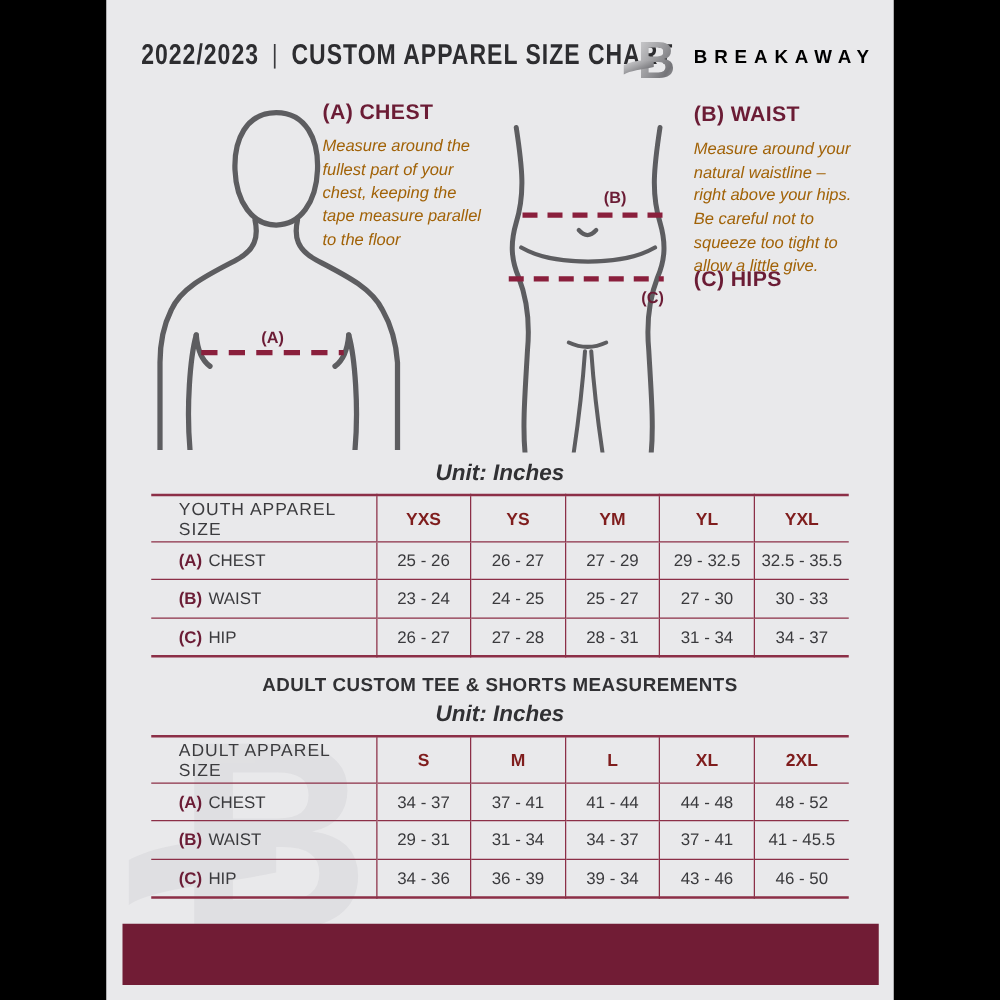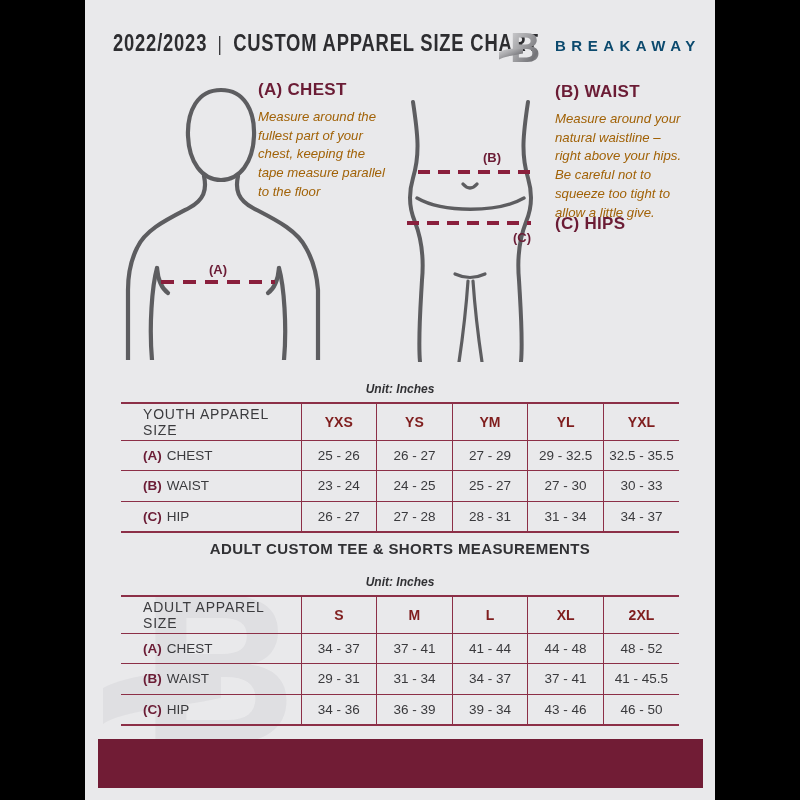--- a/index.html
+++ b/index.html
@@ -15,21 +15,21 @@
   .m-title {
     position:absolute; left:28px; top:8px;
     display:flex; align-items:center; gap:13px;
     font-weight:700; font-size:23px; color:#2d2d30; letter-spacing:1px;
     transform:scaleX(0.8); transform-origin:left center; white-space:nowrap;
   }
   .m-title .pipe { font-weight:400; color:#3a3a3d; font-size:21px; }
   .m-logo { position:absolute; left:412px; top:0px; }
   .m-brand {
     position:absolute; left:470px; top:15px;
-    font-weight:700; font-size:15px; letter-spacing:5.5px; color:#0c4a6e; white-space:nowrap;
+    font-weight:700; font-size:15px; letter-spacing:5.5px; color:#000000; white-space:nowrap;
   }
 
   
   .fig { position:absolute; }
   .fig-torso { left:40px; top:84px; }
   .fig-lower { left:308px; top:100px; }
 
   .guide-block { position:absolute; z-index:2; }
   .guide-block h3 { font-size:17px; font-weight:800; color:#6b1c35; letter-spacing:.3px; }
   .guide-block p {
@@ -38,21 +38,21 @@
   }
   .gb-chest { left:173px; top:80px;  width:168px; }
   .gb-waist { left:470px; top:82px;  width:156px; }
   .gb-hips  { left:470px; top:214px; width:160px; }
 
   
   .tbl-section { position:absolute; left:0; width:100%; z-index:2; }
   .ts-youth { top:364px; }
   .ts-adult { top:540px; }
   .tbl-title { text-align:center; font-size:15px; font-weight:700; color:#313134; letter-spacing:.4px; }
-  .tbl-unit  { text-align:center; font-size:12px; font-style:italic; font-weight:600; color:#313134; margin-top:18px; }
+  .tbl-unit  { text-align:center; font-size:18px; font-style:italic; font-weight:600; color:#313134; margin-top:4px; }
 
   table.size { border-collapse:collapse; table-layout:fixed; width:558px; margin:6px auto 0 auto;
     border-top:2px solid #8c2f47; border-bottom:2px solid #8c2f47; }
   table.size col.c0 { width:180px; }
   table.size col.cn { width:75.6px; }
   table.size tr.hdr  { height:37px; }
   table.size tr.data { height:30.5px; border-top:1.5px solid #8c2f47; }
   table.size td { vertical-align:middle; text-align:center; font-size:13.5px; color:#3a3a3d;margin-top:12px; }
   table.size td + td { border-left:1.5px solid #8c2f47; }
   table.size td.rowhead { text-align:left; padding-left:22px; }

